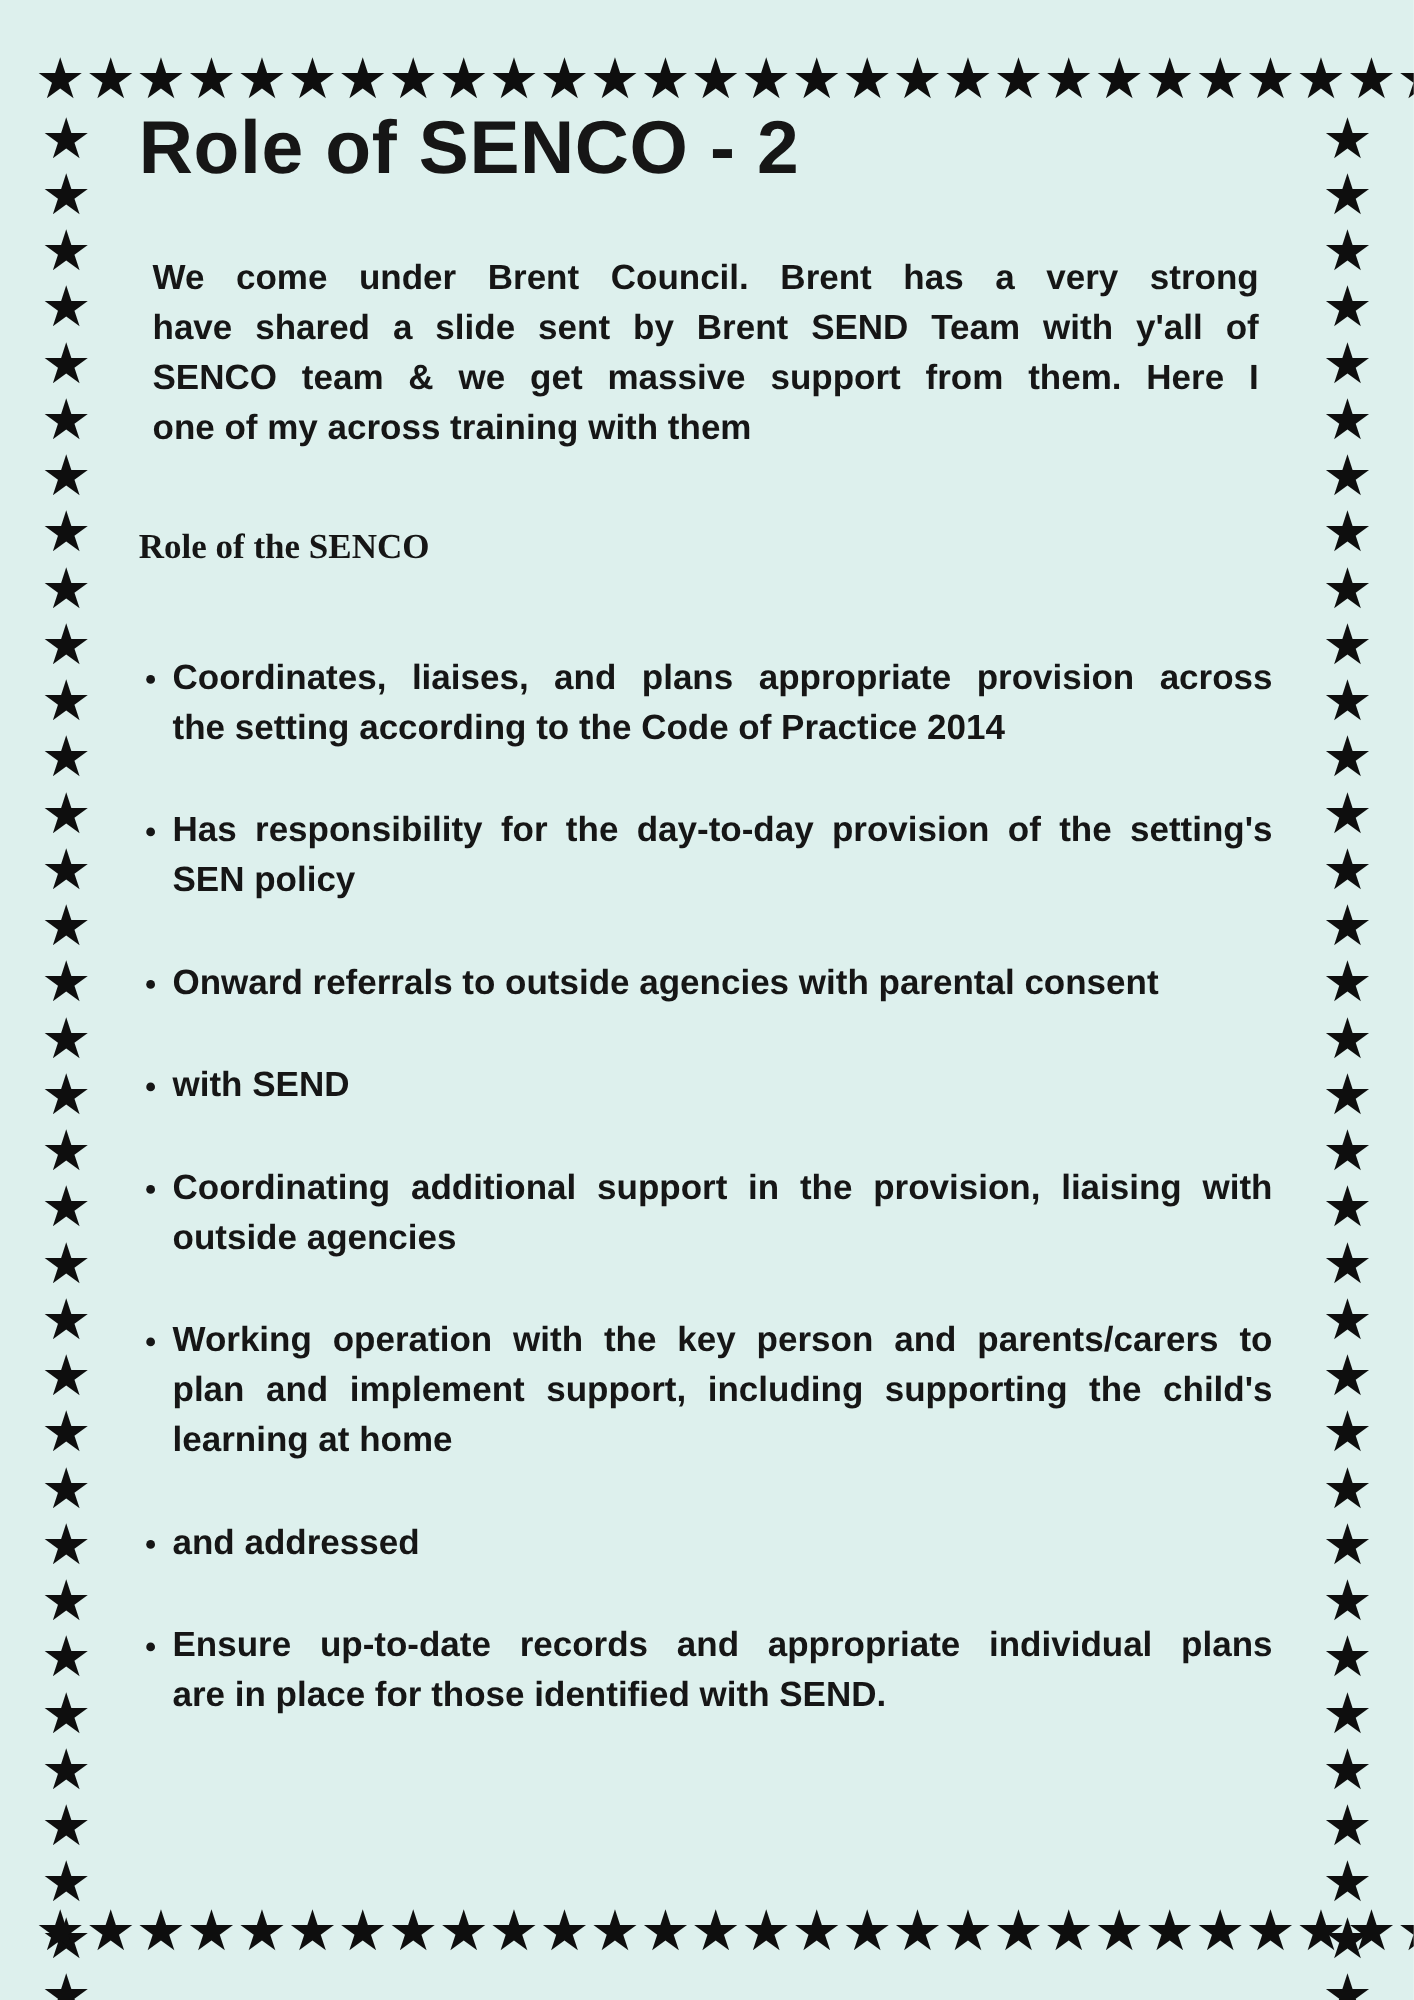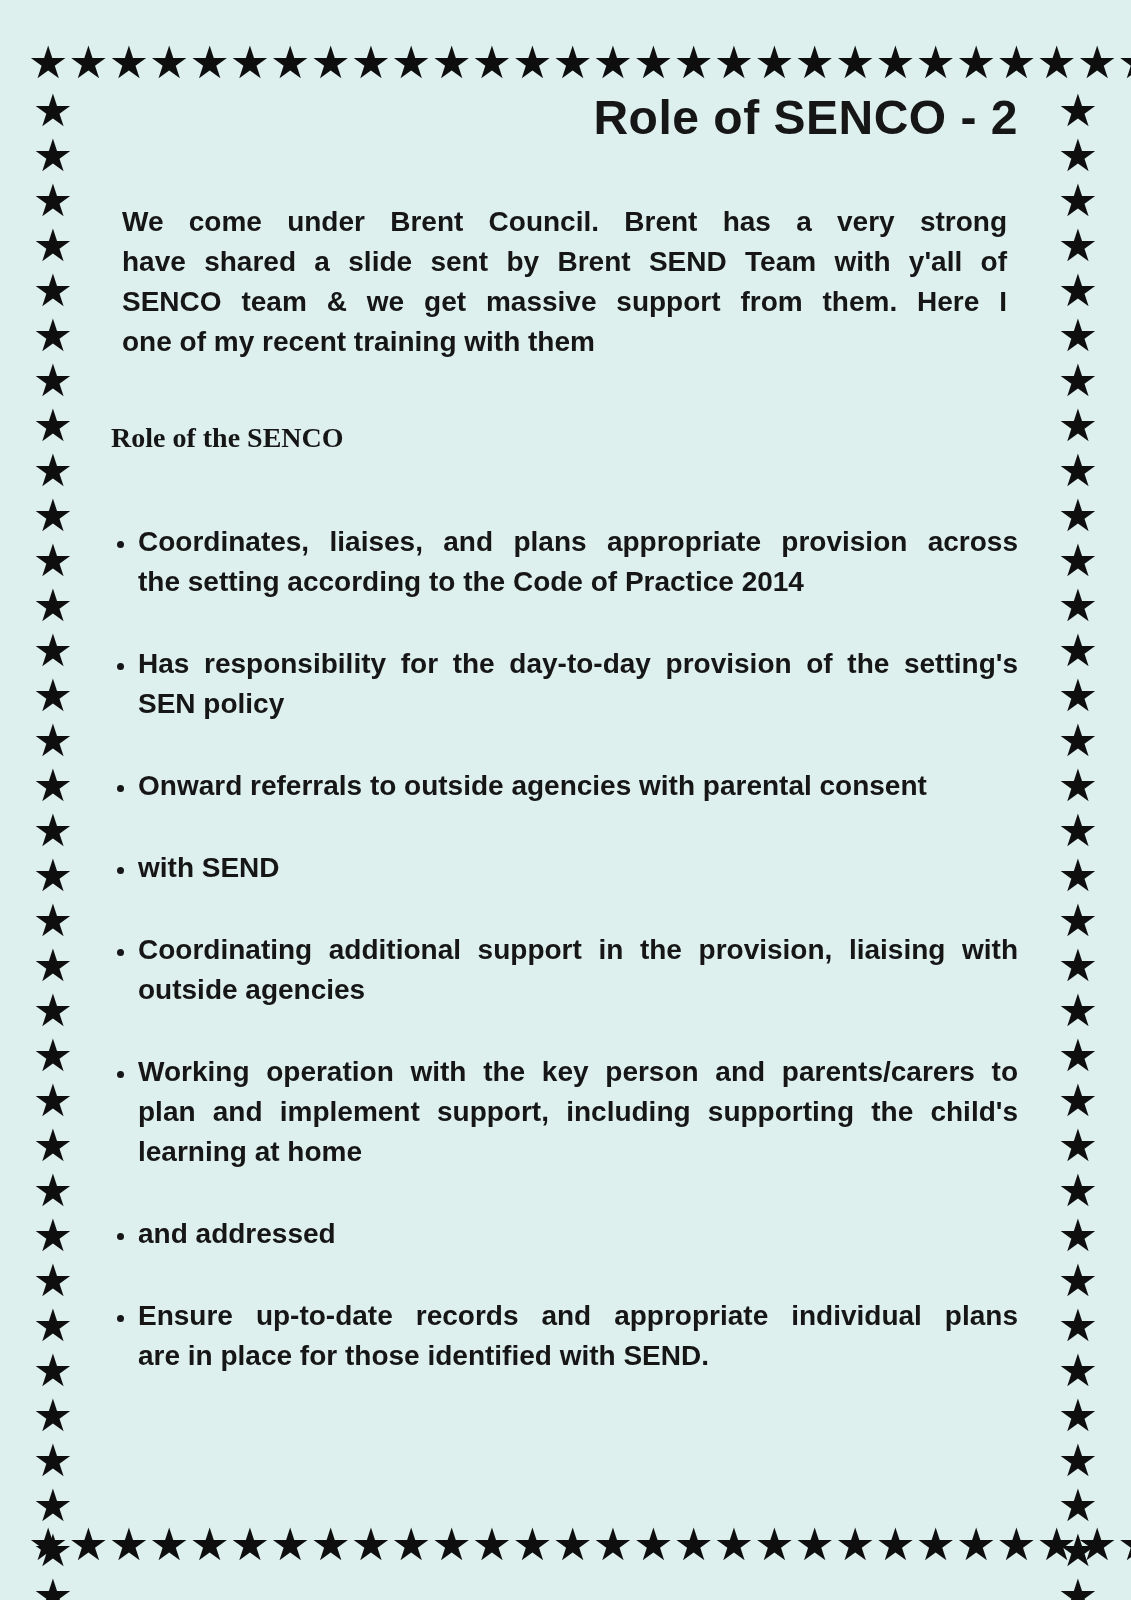--- a/index.html
+++ b/index.html
@@ -58,24 +58,24 @@
   
   .content {
     position: absolute;
     left: 111px;
     top: 0;
     width: 907px;
     color: #161616; 
   }
   h1.page-title {
     margin: 86px 0 0;
-    font-size: 48px;
+    font-size: 60px;
     line-height: 64px;
     font-weight: 700;
-    text-align: right;
+    text-align: left;
     letter-spacing: 0.5px;
   }
   .intro {
     margin: 52px 11px 0;
     font-size: 28px;
     line-height: 40px;
     font-weight: 700;
   }
   .line {
     text-align: justify;
@@ -242,21 +242,21 @@
       <span>★</span>
     </div>
 
   <div class="content" style="color: rgb(22, 22, 22);">
     <h1 class="page-title">Role of SENCO - 2</h1>
 
     <div class="intro">
         <div class="line">We come under Brent Council. Brent has a very strong</div>
         <div class="line">have shared a slide sent by Brent SEND Team with y'all of</div>
         <div class="line">SENCO team &amp; we get massive support from them. Here I</div>
-        <div class="line">one of my recent training with them</div>
+        <div class="line">one of my across training with them</div>
       </div>
 
     <h2 class="section-heading">Role of the SENCO</h2>
 
     <ul class="duties">
         <li>
           <div class="line">Coordinates, liaises, and plans appropriate provision across</div>
           <div class="line">the setting according to the Code of Practice 2014</div>
         </li>
         <li>

